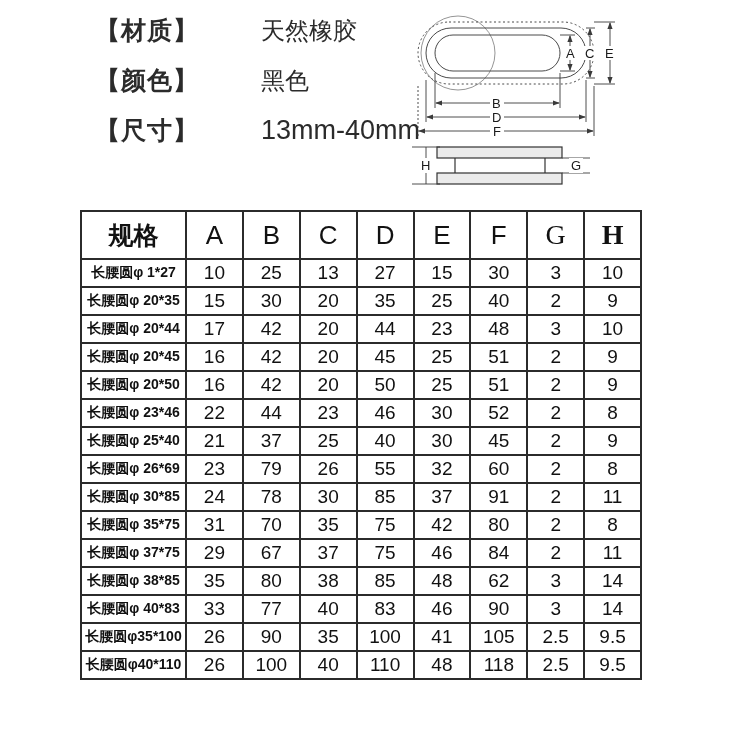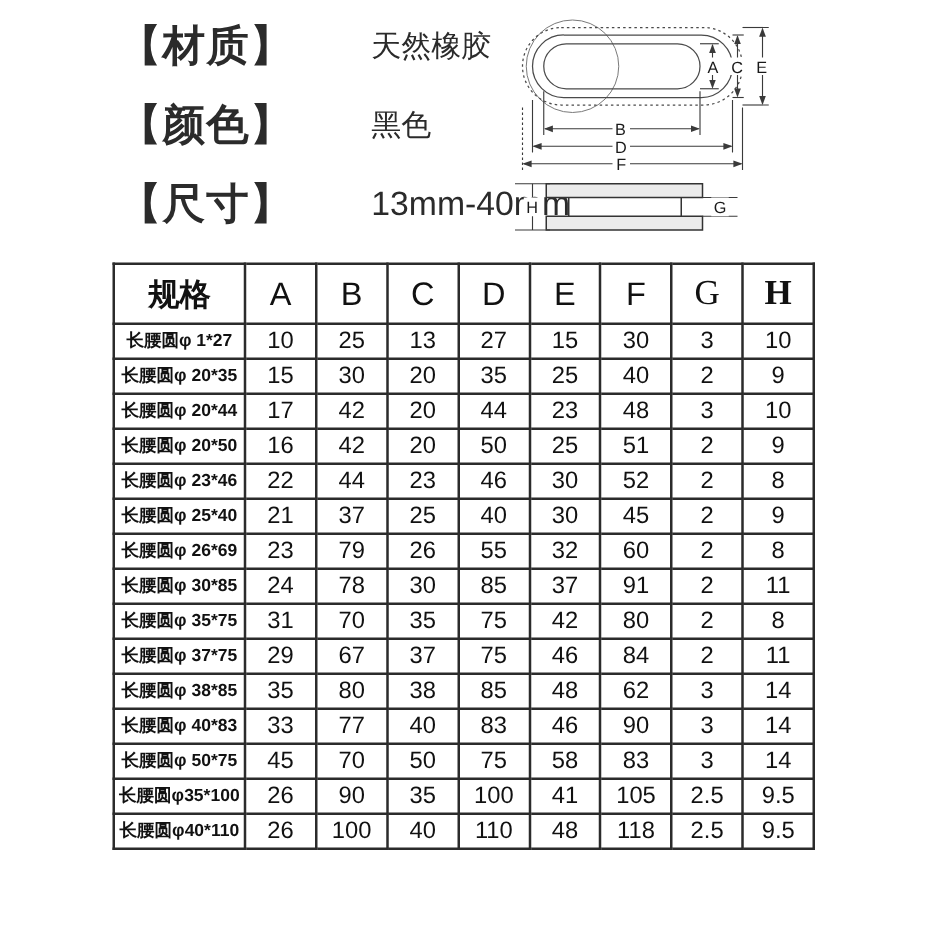--- a/index.html
+++ b/index.html
@@ -3,30 +3,30 @@
 <meta charset="utf-8">
 <style>
   * { margin:0; padding:0; box-sizing:border-box; }
   html,body { width:750px; height:750px; background:#ffffff;
     font-family:"Liberation Sans", sans-serif; color:#222; overflow:hidden; }
   .canvas { position:relative; width:750px; height:750px; background:#fff; }
 
   
   .info { position:absolute; left:95px; top:14px; display:flex; flex-direction:column; gap:17px; }
   .info-row { display:flex; align-items:center; gap:18px; white-space:nowrap; }
-  .info-label { font-size:34px; font-weight:bold; color:#2b2b2b; letter-spacing:1px; }
+  .info-label { font-size:25px; font-weight:bold; color:#2b2b2b; letter-spacing:1px; }
   .info-value { font-size:24px; color:#2b2b2b;margin-left:44px; }
   .info-value.size { font-size:27px; }
 
   
   .diagram { position:absolute; left:400px; top:0; width:262px; height:200px; }
   .dim-label { font-size:13px; fill:#1a1a1a; font-family:"Liberation Sans", sans-serif; }
 
   
-  table.spec-table { position:absolute; left:90px; top:210px; width:562px;
+  table.spec-table { position:absolute; left:80px; top:210px; width:562px;
     border-collapse:collapse; table-layout:fixed; }
   .spec-table th, .spec-table td { border:2px solid #2b2b2b; text-align:center;
     vertical-align:middle; padding:0; background:#fff; }
   .spec-table th { height:48px; font-size:26px; font-weight:normal; color:#111; }
   .spec-table th.first { font-size:25px; font-weight:bold; }
   .spec-table th.serif { font-family:"Liberation Serif", serif; font-size:28px; }
   .spec-table th.serif-bold { font-family:"Liberation Serif", serif; font-size:28px; font-weight:bold; }
   .spec-table td { height:28px; font-size:19px; color:#111; }
   .spec-table td.spec { font-size:14px; font-weight:bold; white-space:nowrap; }
 </style>
@@ -178,20 +178,31 @@
           <td>17</td>
           <td>42</td>
           <td>20</td>
           <td>44</td>
           <td>23</td>
           <td>48</td>
           <td>3</td>
           <td>10</td>
         </tr>
         <tr>
+          <td class="spec">长腰圆φ 20*45</td>
+          <td>16</td>
+          <td>42</td>
+          <td>20</td>
+          <td>45</td>
+          <td>25</td>
+          <td>51</td>
+          <td>2</td>
+          <td>9</td>
+        </tr>
+        <tr>
           <td class="spec">长腰圆φ 20*50</td>
           <td>16</td>
           <td>42</td>
           <td>20</td>
           <td>50</td>
           <td>25</td>
           <td>51</td>
           <td>2</td>
           <td>9</td>
         </tr>
@@ -277,31 +288,20 @@
           <td>33</td>
           <td>77</td>
           <td>40</td>
           <td>83</td>
           <td>46</td>
           <td>90</td>
           <td>3</td>
           <td>14</td>
         </tr>
         <tr>
-          <td class="spec">长腰圆φ 50*75</td>
-          <td>45</td>
-          <td>70</td>
-          <td>50</td>
-          <td>75</td>
-          <td>58</td>
-          <td>83</td>
-          <td>3</td>
-          <td>14</td>
-        </tr>
-        <tr>
           <td class="spec">长腰圆φ35*100</td>
           <td>26</td>
           <td>90</td>
           <td>35</td>
           <td>100</td>
           <td>41</td>
           <td>105</td>
           <td>2.5</td>
           <td>9.5</td>
         </tr>

